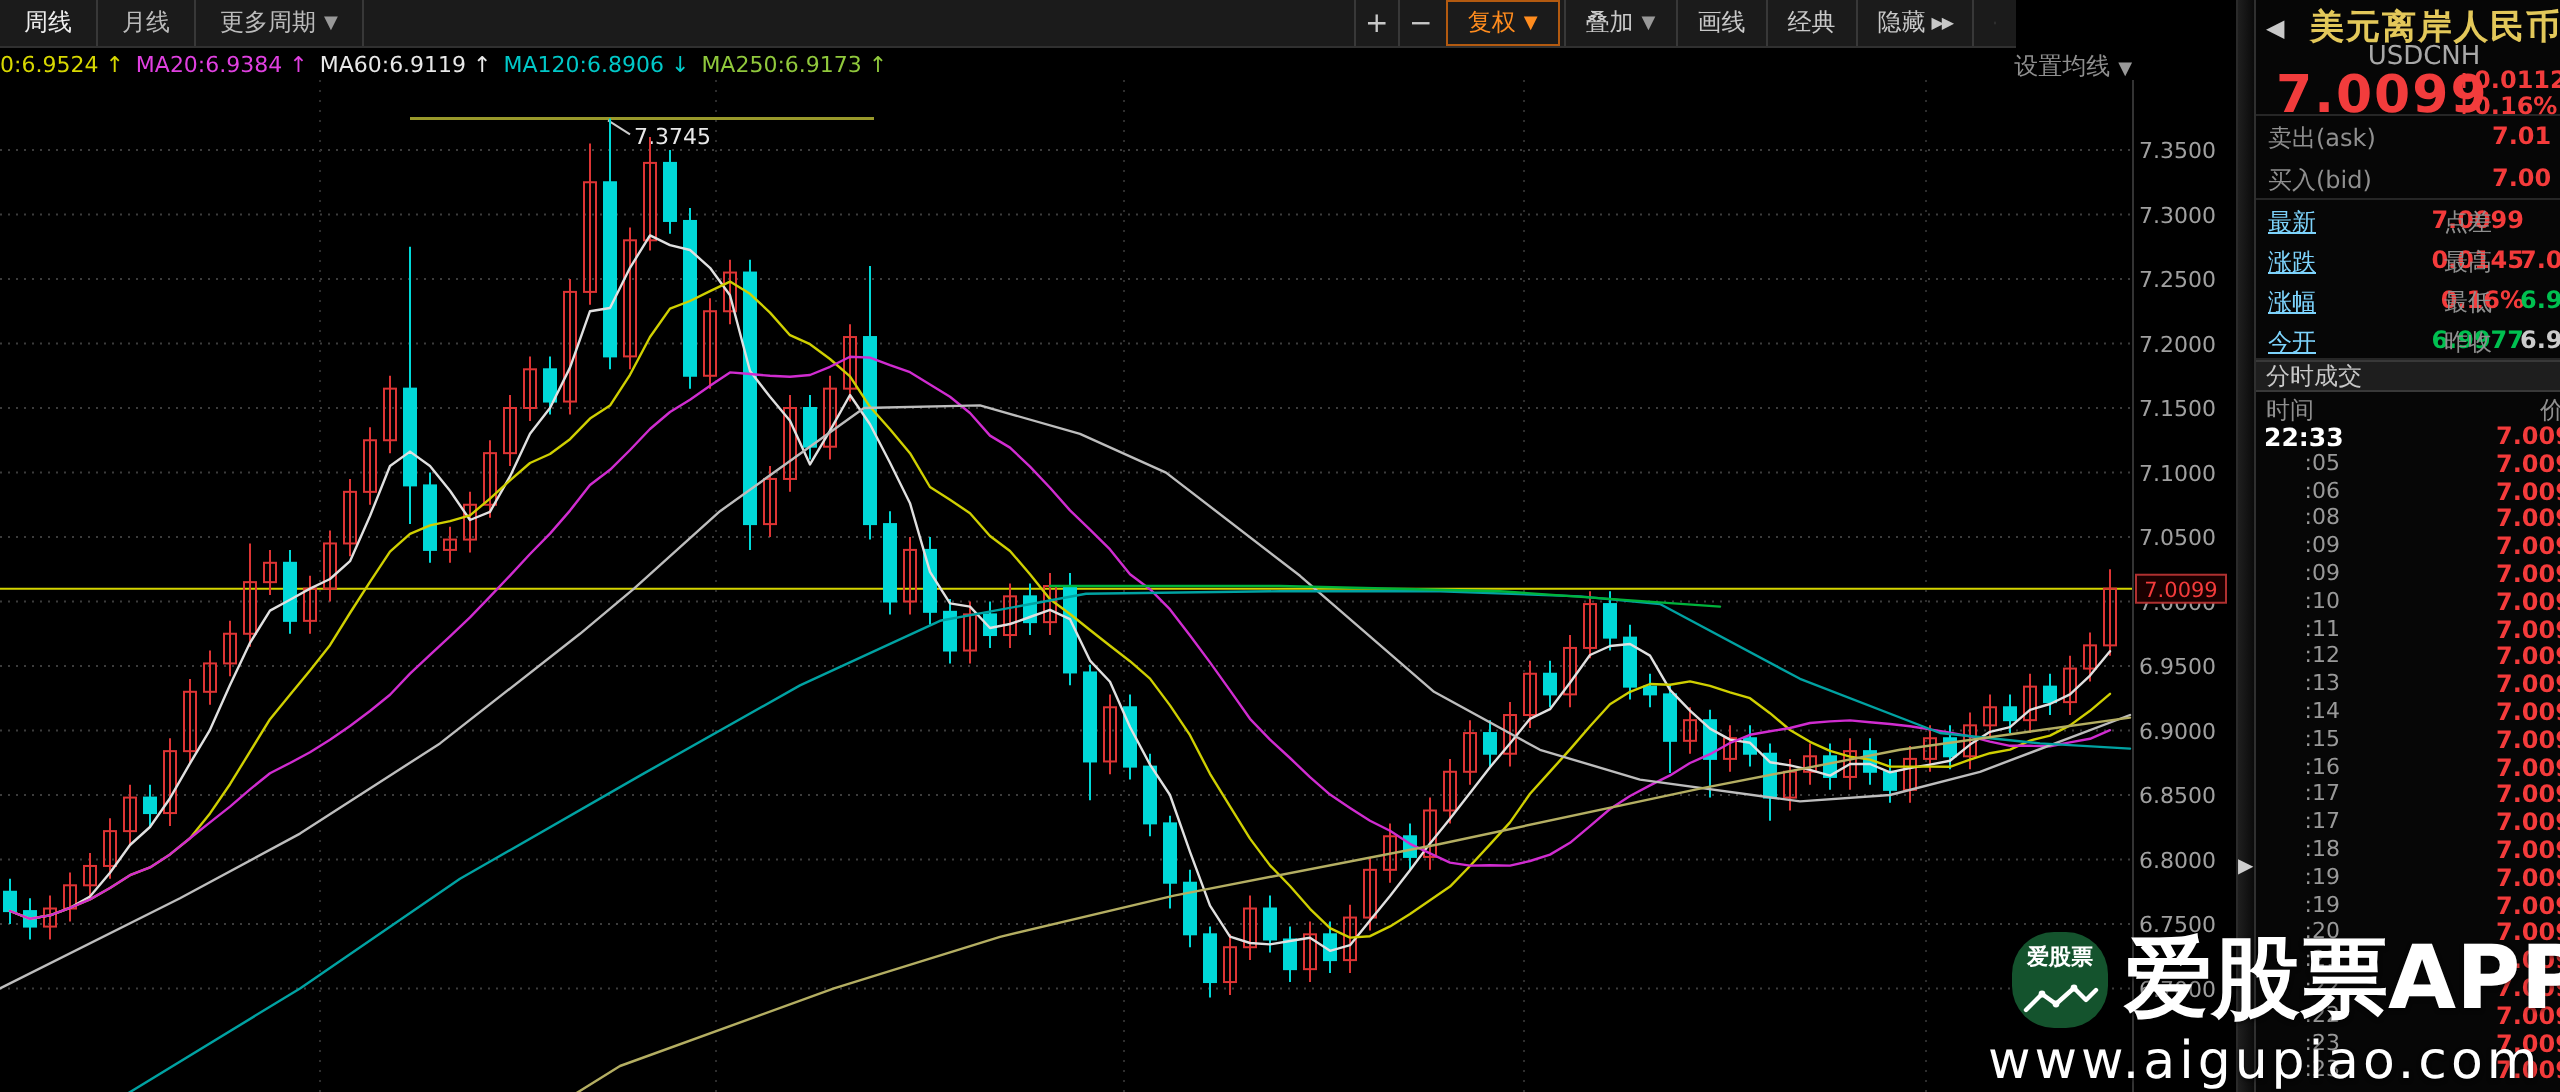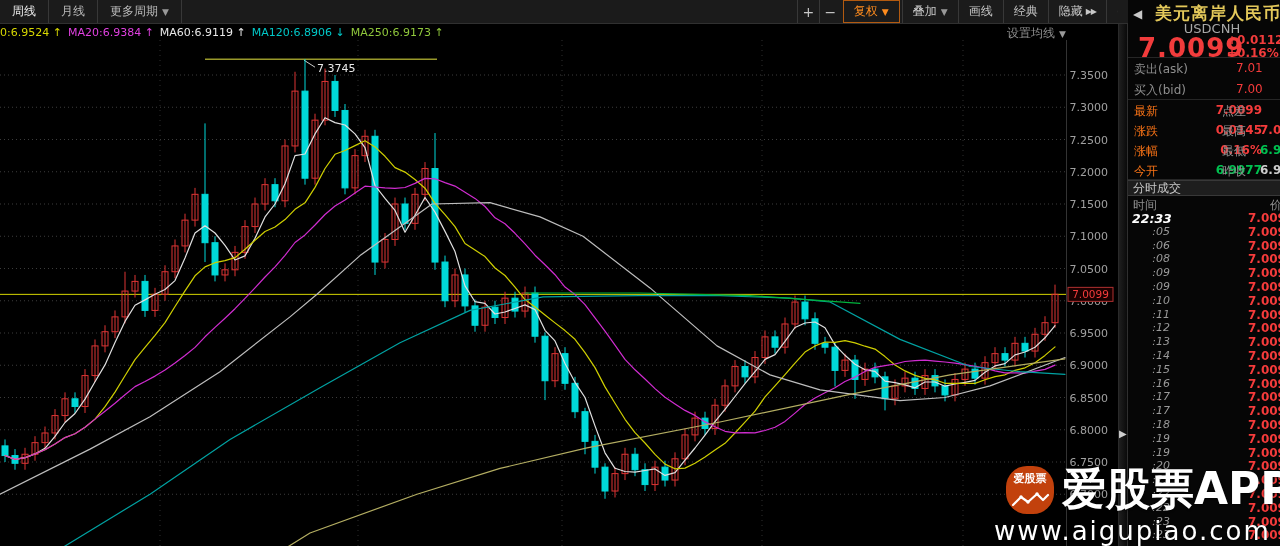--- a/index.html
+++ b/index.html
@@ -1,21 +1,21 @@
 <!DOCTYPE html>
 <html><head>
 <meta charset="utf-8">
 <style>
   * { margin:0; padding:0; box-sizing:border-box; }
   html,body { width:1280px; height:546px; overflow:hidden; background:#000;
     font-family:"DejaVu Sans","Liberation Sans",sans-serif; }
   #stage { position:relative; width:1280px; height:546px; background:#000; overflow:hidden; }
 
   
-  .topbar { position:absolute; left:0; top:0; width:1128px; height:24px;
+  .topbar { position:absolute; left:0; top:0; width:1008px; height:24px;
     background:#1b1b1b; border-bottom:1px solid #303030; display:flex; align-items:stretch; z-index:30; }
   .tab { padding:0 12px; display:flex; align-items:center; font-size:12px; color:#bbb;
     border-right:1px solid #383838; cursor:pointer; }
   .tab.active { color:#eee; }
   .caret { font-size:9px; margin-left:4px; color:#999; }
   .tb-spacer { flex:1; border:none; }
   .tb-btn { padding:0 10px; display:flex; align-items:center; font-size:12px; color:#c8c8c8;
     border-left:1px solid #383838; cursor:pointer; white-space:nowrap; }
   .tb-btn.sq { width:22px; justify-content:center; font-size:14px; }
   .tb-btn.fuquan { color:#ff8c1e; border:1px solid #b35a10; margin:0 2px; }
@@ -40,45 +40,45 @@
   .panel { position:absolute; left:1128px; top:0; width:200px; height:546px; background:#060606; z-index:20; font-size:12px; }
   .p-head { position:relative; height:58px; border-bottom:1px solid #262626; }
   .back-arrow { position:absolute; left:5px; top:7px; color:#c8c8c8; font-size:12px; cursor:pointer; }
   .p-title { position:absolute; left:14px; top:2px; width:152px; text-align:center;
     color:#e3c círculo85a; color:#e3c85a; font-size:17px; font-weight:bold; letter-spacing:1px; }
   .p-code { position:absolute; left:0; top:21px; width:168px; text-align:center; color:#a8a8a8; font-size:13px; }
   .p-price { position:absolute; left:10px; top:33px; font-size:26px; font-weight:bold; color:#f23c3c; letter-spacing:1px; }
   .p-chg { position:absolute; left:99px; top:34px; font-size:12px; font-weight:bold; color:#f23c3c; line-height:13px; }
   .row2 { position:relative; height:21px; }
   .row2 .lbl { position:absolute; left:6px; top:3px; color:#8f8f8f; }
-  .row2 .val { position:absolute; left:108px; top:3px; font-weight:normal; }
+  .row2 .val { position:absolute; left:118px; top:3px; font-weight:bold; }
   .sep { border-bottom:1px solid #262626; }
   .qgrid { position:relative; height:80px; border-bottom:1px solid #262626; }
   .qrow { position:relative; height:20px; }
-  .qrow .l1 { position:absolute; left:6px; top:3px; color:#f97316; }
+  .qrow .l1 { position:absolute; left:6px; top:3px; color:#7dd3fc;text-decoration:underline; }
   .qrow .v1 { position:absolute; left:0px; top:3px; width:134px; text-align:right; font-weight:bold; }
   .qrow .l2 { position:absolute; left:94px; top:3px; color:#8f8f8f;text-align:center; }
   .qrow .v2 { position:absolute; left:132px; top:3px; font-weight:bold; white-space:nowrap; }
   .tick-head-bar { height:16px; background:#1e1e1e; border-top:1px solid #383838; border-bottom:1px solid #383838;
     color:#c8c8c8; padding-left:5px; line-height:15px; font-size:12px; }
   .tick-cols { position:relative; height:15px; color:#8f8f8f; }
   .tick-cols .t { position:absolute; left:5px; top:1px; }
   .tick-cols .p { position:absolute; left:142px; top:1px; white-space:nowrap; }
   .ticks { position:relative; height:332px; overflow:hidden; }
   .tick-row { position:relative; height:13.8px; }
-  .tick-row .tt { position:absolute; left:4px; top:0; width:38px; text-align:right; color:#999; font-size:11px;font-style:italic; }
+  .tick-row .tt { position:absolute; left:4px; top:0; width:38px; text-align:right; color:#999; font-size:11px; }
   .tick-row.first .tt { color:#fff; font-weight:bold; font-size:12.5px; }
   .tick-row .tp { position:absolute; left:120px; top:0; color:#f43b3b; font-weight:bold; font-size:12px; white-space:nowrap; }
   .up   { color:#f43b3b; }
   .down { color:#00c050; }
   .flat { color:#cccccc; }
 
   
   .watermark { position:absolute; left:990px; top:460px; width:300px; height:86px; z-index:40; pointer-events:none; }
-  .wm-logo { position:absolute; left:16px; top:6px; width:48px; height:48px; background:#c2410c; border-radius:21px;padding-left:48px; }
+  .wm-logo { position:absolute; left:16px; top:6px; width:48px; height:48px; background:#14532d; border-radius:21px;padding-left:48px; }
   .wm-logo .t { position:absolute; left:0; top:5px; width:48px; text-align:center; color:#fff; font-size:11px; font-weight:bold; }
   .wm-logo svg { position:absolute; left:4px; top:24px; }
   .wm-app { position:absolute; left:72px; top:0px; color:#fff; font-size:44px; font-weight:bold; white-space:nowrap;
     text-shadow:0 1px 2px rgba(0,0,0,.6); }
   .wm-url { position:absolute; left:4px; top:56px; color:#fff; font-size:26px; letter-spacing:2px; white-space:nowrap;
     text-shadow:0 1px 2px rgba(0,0,0,.6); }
 </style>
 </head>
 <body>
 

